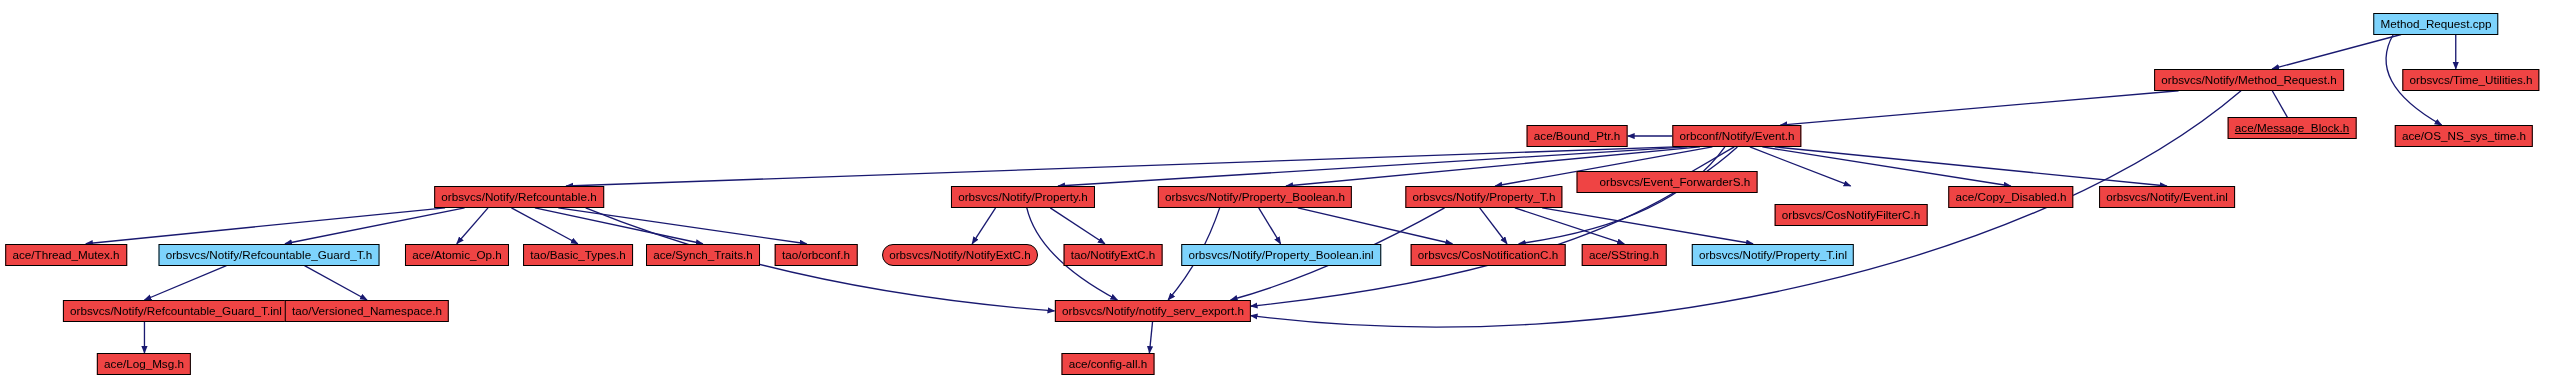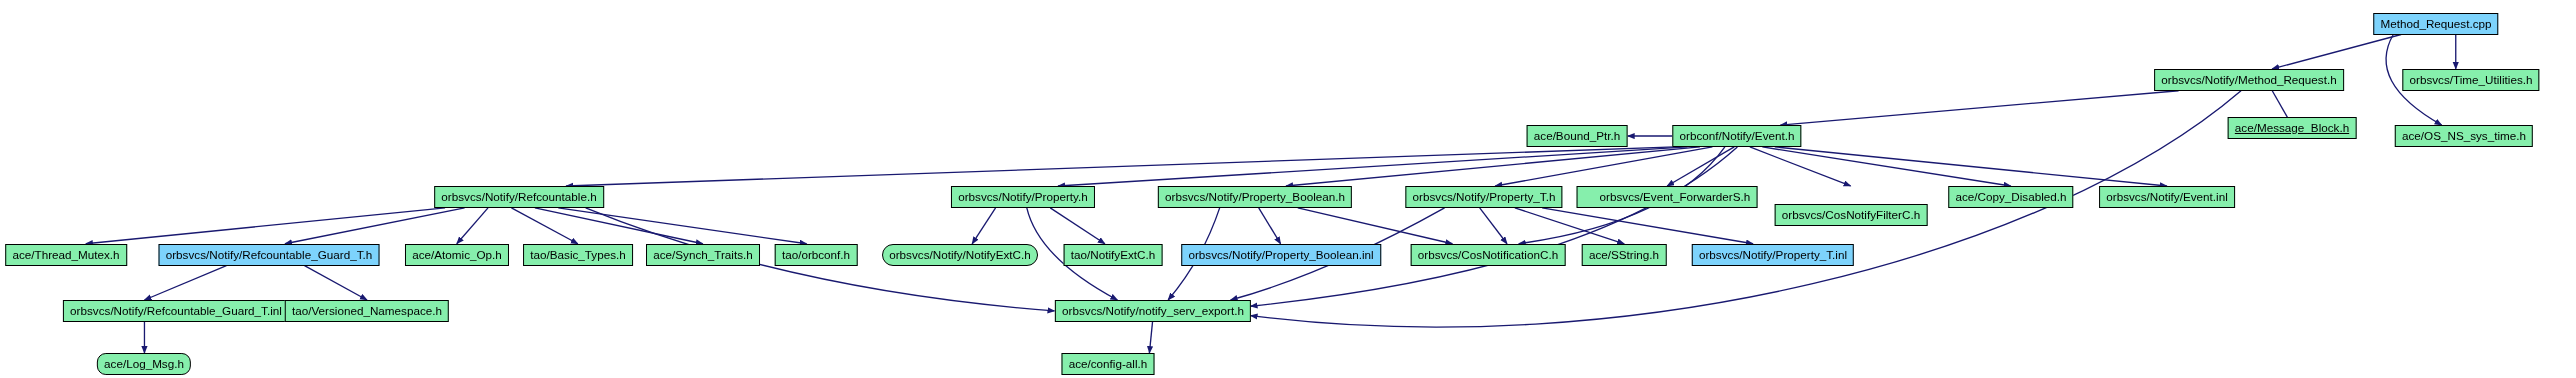--- a/index.html
+++ b/index.html
@@ -2,21 +2,21 @@
 <html style="font-size:12.5px"><head>
 <meta charset="utf-8">
 <style>
   html,body{margin:0;padding:0;background:#ffffff}
   #graph{position:relative;width:2576px;height:379px;font-family:"Liberation Sans",sans-serif;overflow:hidden}
   #edge-layer{position:absolute;left:0;top:0;width:2576px;height:379px}
   .edge{stroke:#191970;fill:none;stroke-width:1.7px}
   .node{
     position:absolute;transform:translateX(-50%);
     height:22px;line-height:20px;box-sizing:border-box;
-    border:0.8px solid #000;background:#86efac;color:#000;
+    border:0.8px solid #000;background:#ef4444;color:#000;
     padding:0 6.2px;font-size:11.7px;white-space:nowrap;text-align:center;
     cursor:pointer;z-index:2;
   }
   .node.grey{background:#7dd3fc;cursor:default}
 </style>
 </head>
 <body>
 
 <div id="graph">
   <svg id="edge-layer" width="2576" height="379" viewBox="0 0 3299 485" xmlns="http://www.w3.org/2000/svg">
@@ -69,35 +69,35 @@
     <div class="node" style="left: 2249px; top: 69px;">orbsvcs/Notify/Method_Request.h</div>
     <div class="node" style="left: 2471px; top: 69px;">orbsvcs/Time_Utilities.h</div>
     <div class="node" style="left: 1577px; top: 125px;">ace/Bound_Ptr.h</div>
     <div class="node" style="left: 1737px; top: 125px;">orbconf/Notify/Event.h</div>
     <div class="node" style="left: 2292px; top: 117px; text-decoration: underline;">ace/Message_Block.h</div>
     <div class="node" style="left: 2464px; top: 125px;">ace/OS_NS_sys_time.h</div>
     <div class="node" style="left: 519px; top: 186px;">orbsvcs/Notify/Refcountable.h</div>
     <div class="node" style="left: 1023px; top: 186px;">orbsvcs/Notify/Property.h</div>
     <div class="node" style="left: 1255px; top: 186px;">orbsvcs/Notify/Property_Boolean.h</div>
     <div class="node" style="left: 1484px; top: 186px;">orbsvcs/Notify/Property_T.h</div>
-    <div class="node" style="left: 1667px; top: 186px; padding-left: 22px;">orbsvcs/Event_ForwarderS.h</div>
+    <div class="node" style="left: 1667px; top: 171px; padding-left: 22px;">orbsvcs/Event_ForwarderS.h</div>
     <div class="node" style="left: 1851px; top: 204px;">orbsvcs/CosNotifyFilterC.h</div>
     <div class="node" style="left: 2011px; top: 186px;">ace/Copy_Disabled.h</div>
     <div class="node" style="left: 2167px; top: 186px;">orbsvcs/Notify/Event.inl</div>
     <div class="node" style="left: 66px; top: 244px;">ace/Thread_Mutex.h</div>
     <div class="node grey" style="left: 269px; top: 244px;">orbsvcs/Notify/Refcountable_Guard_T.h</div>
     <div class="node" style="left: 457px; top: 244px;">ace/Atomic_Op.h</div>
     <div class="node" style="left: 578px; top: 244px;">tao/Basic_Types.h</div>
     <div class="node" style="left: 703px; top: 244px;">ace/Synch_Traits.h</div>
     <div class="node" style="left: 816px; top: 244px;">tao/orbconf.h</div>
     <div class="node" style="left: 960px; top: 244px; border-radius: 11px;">orbsvcs/Notify/NotifyExtC.h</div>
     <div class="node" style="left: 1113px; top: 244px;">tao/NotifyExtC.h</div>
     <div class="node grey" style="left: 1281px; top: 244px;">orbsvcs/Notify/Property_Boolean.inl</div>
     <div class="node" style="left: 1488px; top: 244px;">orbsvcs/CosNotificationC.h</div>
     <div class="node" style="left: 1624px; top: 244px;">ace/SString.h</div>
     <div class="node grey" style="left: 1773px; top: 244px;">orbsvcs/Notify/Property_T.inl</div>
     <div class="node" style="left: 136px; top: 300px; margin-left: 40px;">orbsvcs/Notify/Refcountable_Guard_T.inl</div>
     <div class="node" style="left: 367px; top: 300px;">tao/Versioned_Namespace.h</div>
     <div class="node" style="left: 1153px; top: 300px;">orbsvcs/Notify/notify_serv_export.h</div>
-    <div class="node" style="left: 144px; top: 353px; border-radius: 9px;">ace/Log_Msg.h</div>
+    <div class="node" style="left: 144px; top: 353px;">ace/Log_Msg.h</div>
     <div class="node" style="left: 1108px; top: 353px;">ace/config-all.h</div>
   </div>
 
 
 </body></html>

